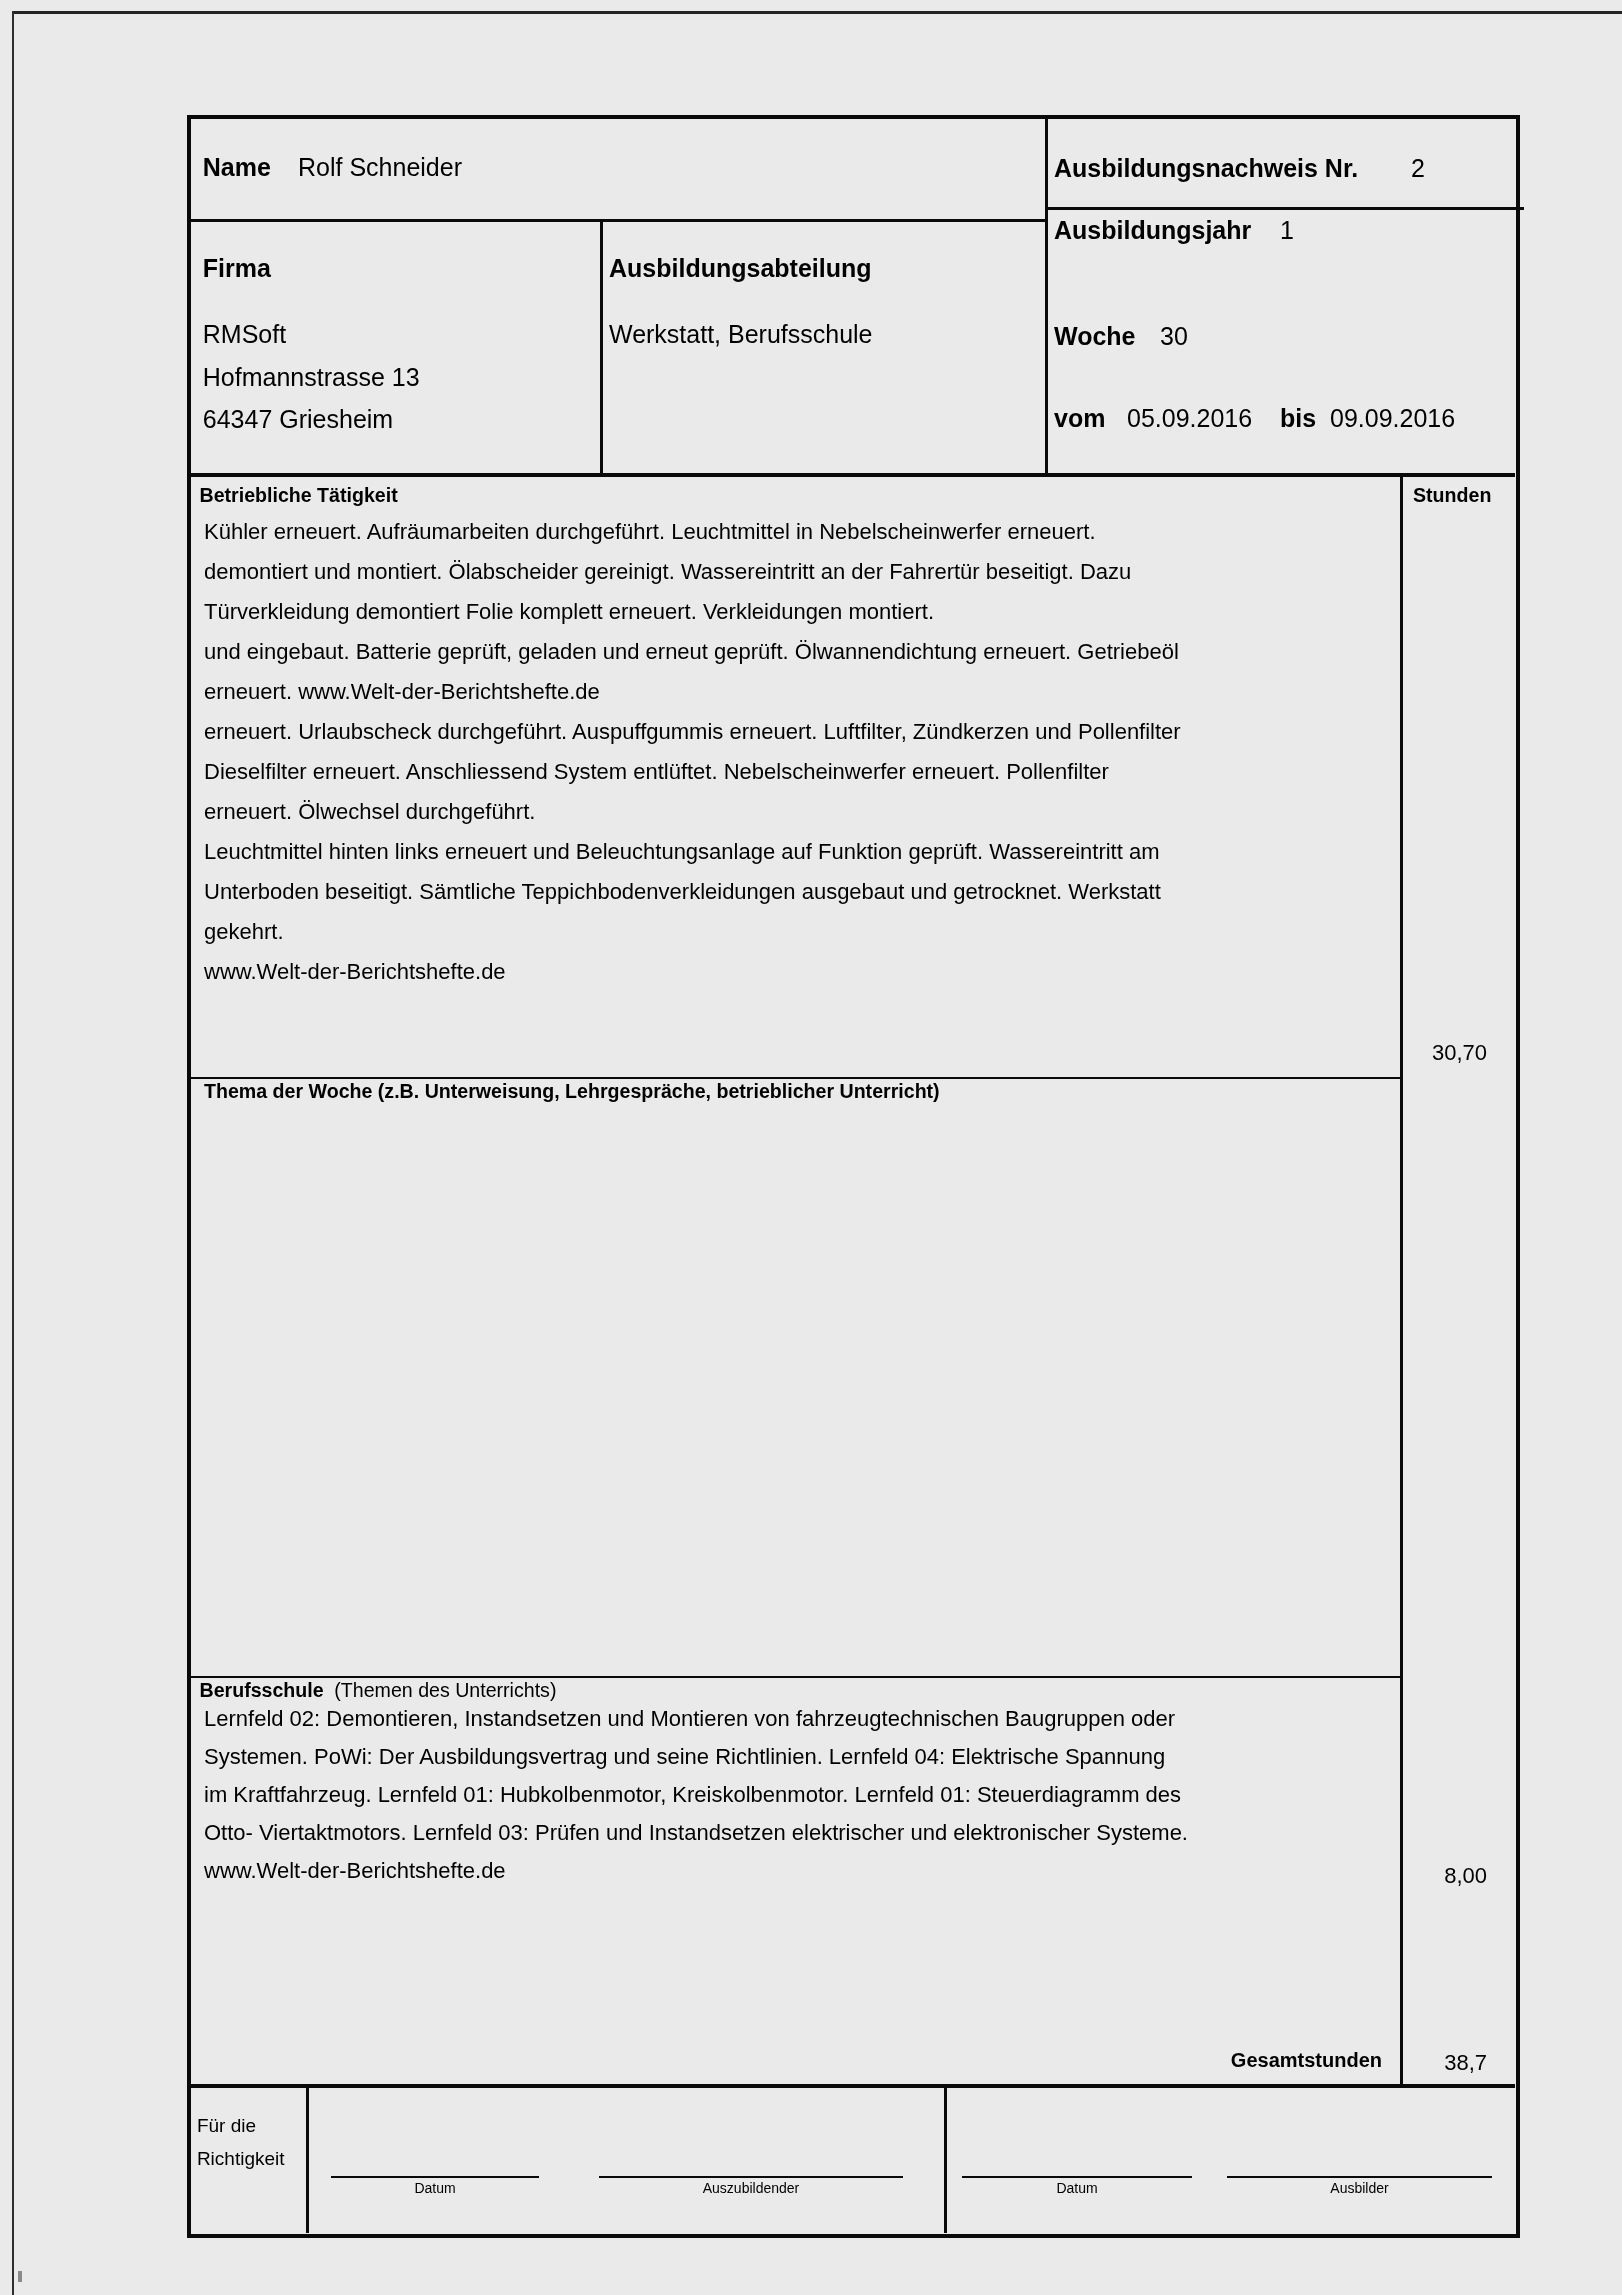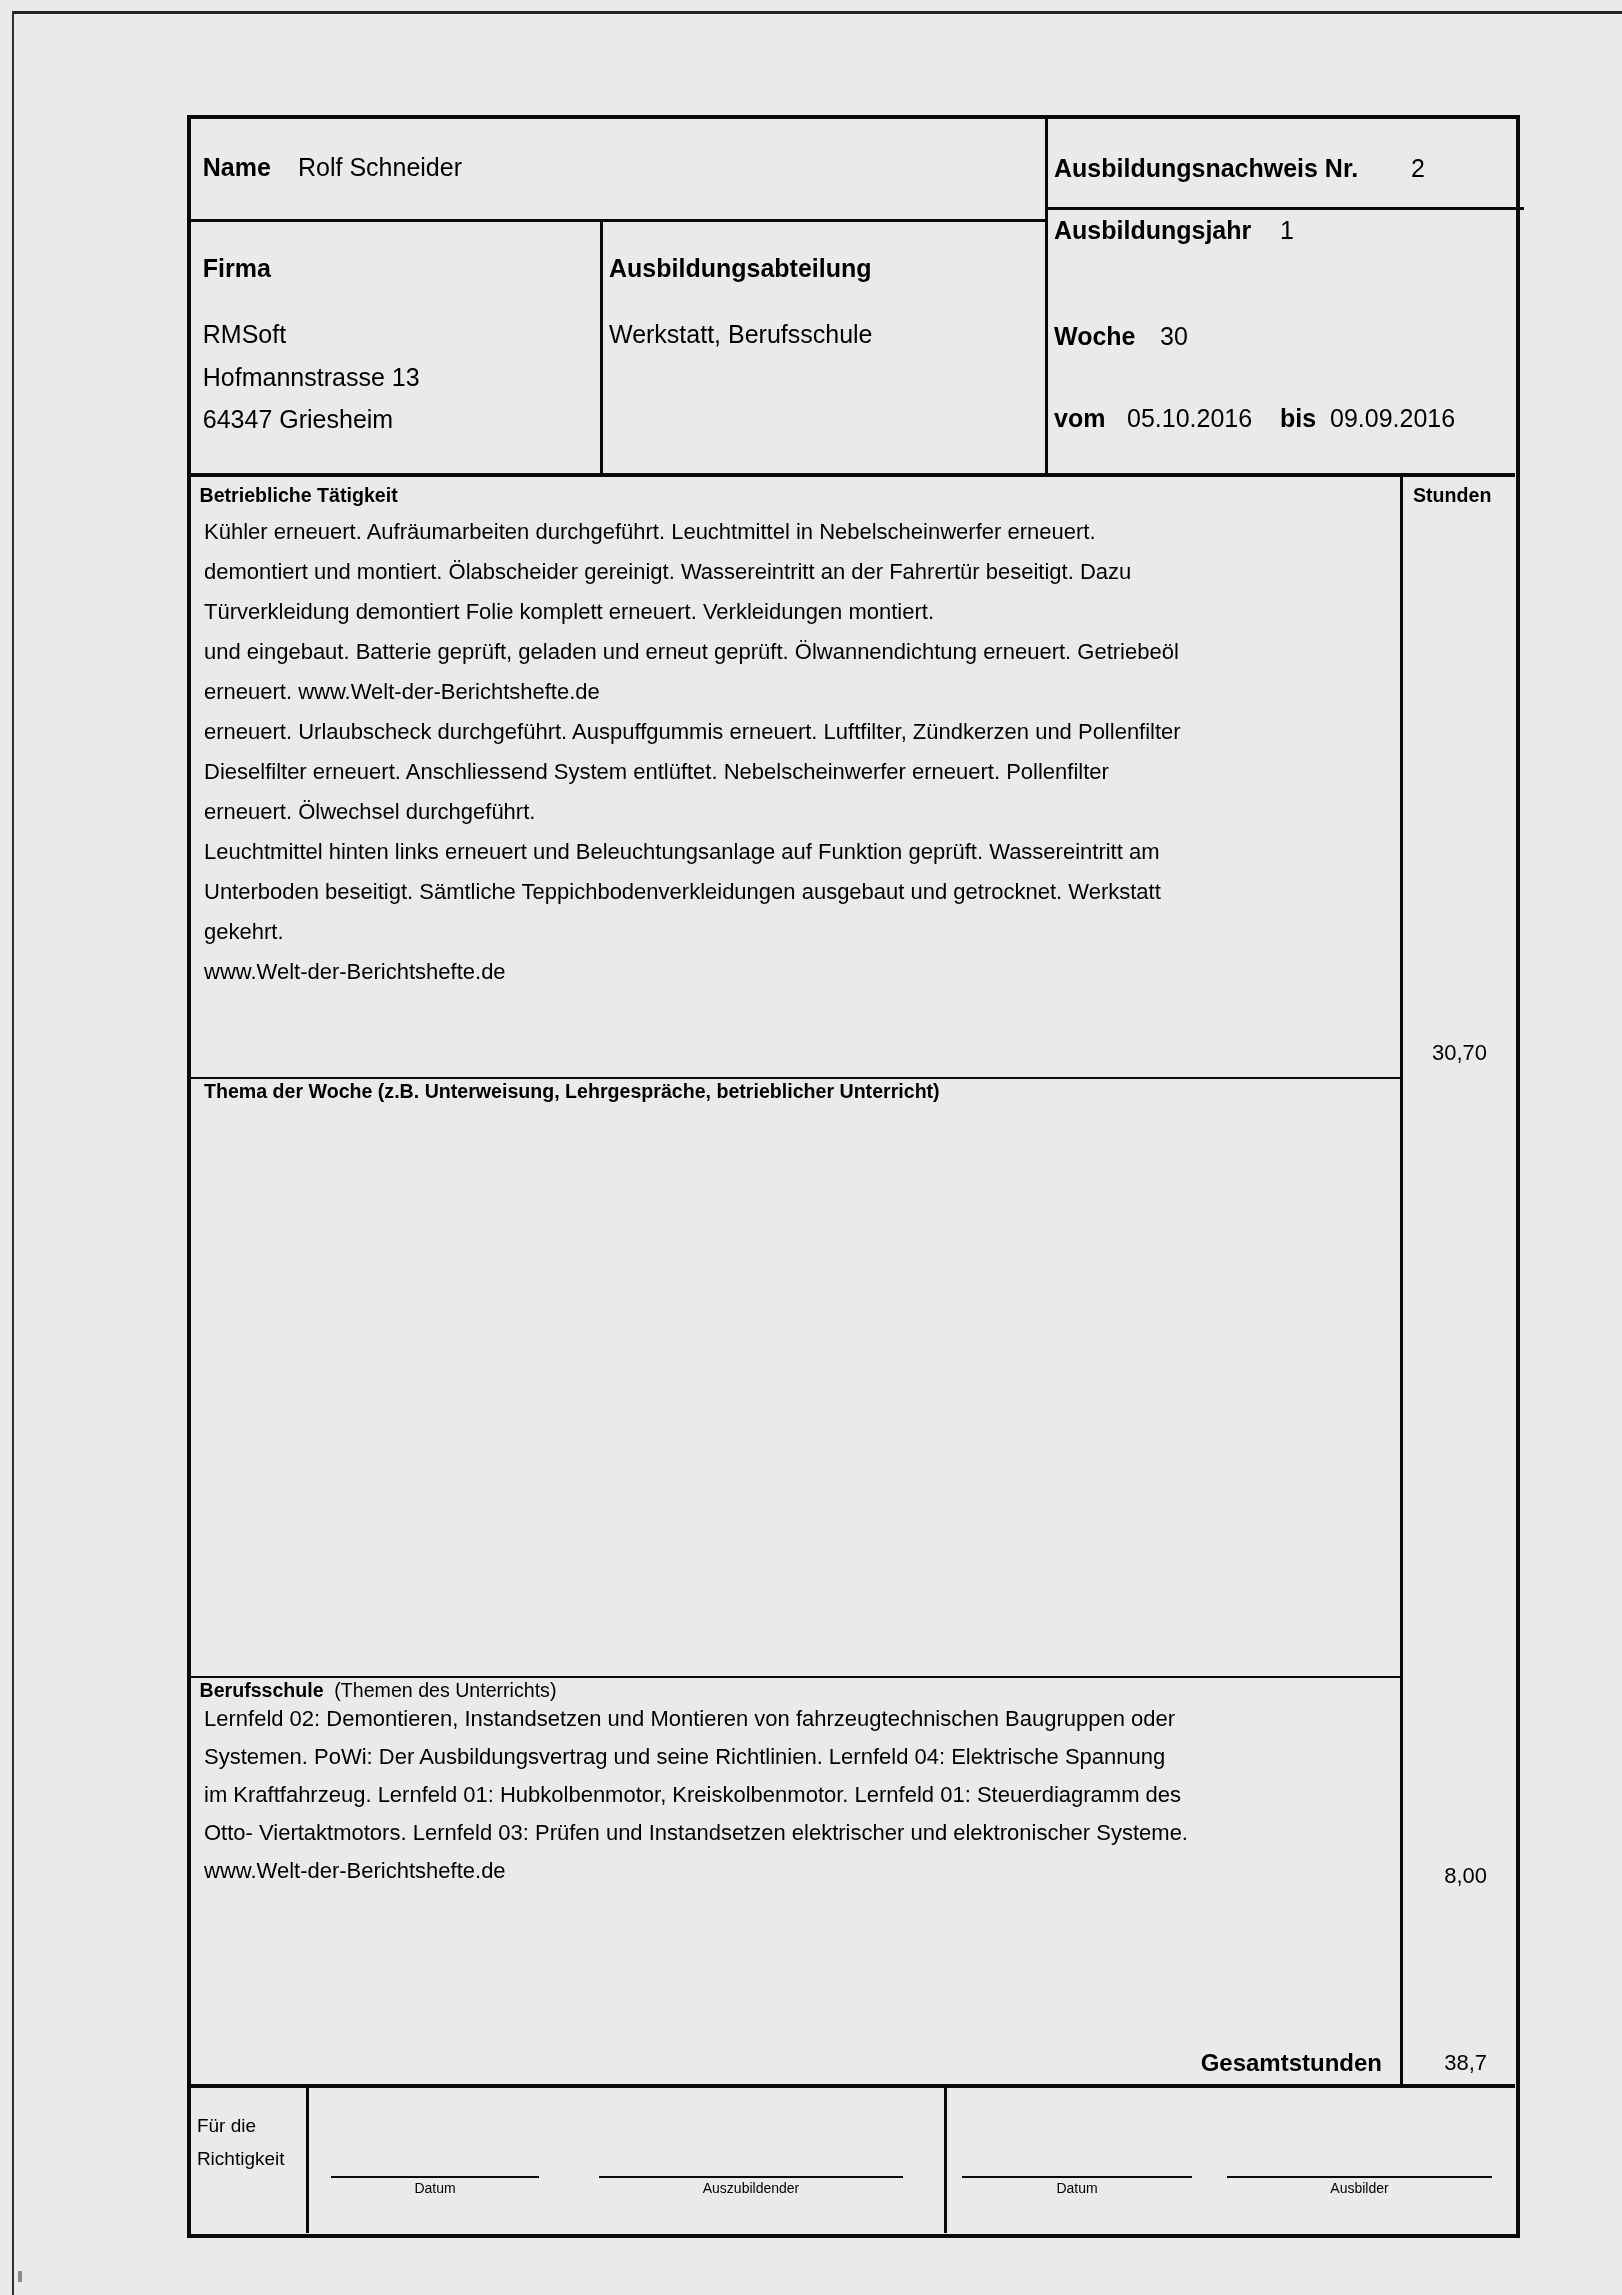--- a/index.html
+++ b/index.html
@@ -14,21 +14,21 @@
   .scan-left { position:absolute; left:11.8px; top:10.5px; width:2.6px; height:2285px; background:#2e2e2e; }
   .scan-dot { position:absolute; left:18.3px; top:2271px; width:3.3px; height:10.5px; background:#8a8a8a; }
 
   .form {
     position:absolute; left:187px; top:115px; width:1333px; height:2123px;
     border:4.6px solid #0a0a0a; background:#eaeaea;
   }
   .t { position:absolute; white-space:nowrap; }
   .b { font-weight:bold; }
   .fs38 { font-size:25px; }
-  .fs36 { font-size:24px; }
+  .fs36 { font-size:20px; }
   .fs34 { font-size:22px; }
   .fs30 { font-size:19.6px; }
   .fs29 { font-size:19px; }
 
   .hl { position:absolute; background:#0a0a0a; height:2.6px; }
   .hl.thick { height:3.9px; }
   .hl.thin { height:2px; }
   .vl { position:absolute; background:#0a0a0a; width:2.6px; }
 
   .textblock { position:absolute; font-size:22px; }
@@ -69,21 +69,21 @@
     <div class="t b fs38" style="left:863px; top:35px;">Ausbildungsnachweis Nr.</div>
     <div class="t fs38" style="left:1220px; top:35px;">2</div>
 
     <div class="t b fs38" style="left:863px; top:97px;">Ausbildungsjahr</div>
     <div class="t fs38" style="left:1089px; top:97px;">1</div>
 
     <div class="t b fs38" style="left:863px; top:203px;">Woche</div>
     <div class="t fs38" style="left:969px; top:203px;">30</div>
 
     <div class="t b fs38" style="left:863px; top:285px;">vom</div>
-    <div class="t fs38" style="left:936px; top:285px;">05.10.2016</div>
+    <div class="t fs38" style="left:936px; top:285px;">05.09.2016</div>
     <div class="t b fs38" style="left:1089px; top:285px;">bis</div>
     <div class="t fs38" style="left:1139px; top:285px;">09.09.2016</div>
 
     <div class="vl" style="left:1209px; top:354px; height:1611px;"></div>
 
     <div class="t b fs30" style="left:8.5px; top:365px;">Betriebliche Tätigkeit</div>
     <div class="t b fs30" style="left:1222px; top:365px;">Stunden</div>
 
     <div class="textblock" style="left:13px; top:393px; width:1188px;">
       <div class="ln">Kühler erneuert. Aufräumarbeiten durchgeführt. Leuchtmittel in Nebelscheinwerfer erneuert.</div>

